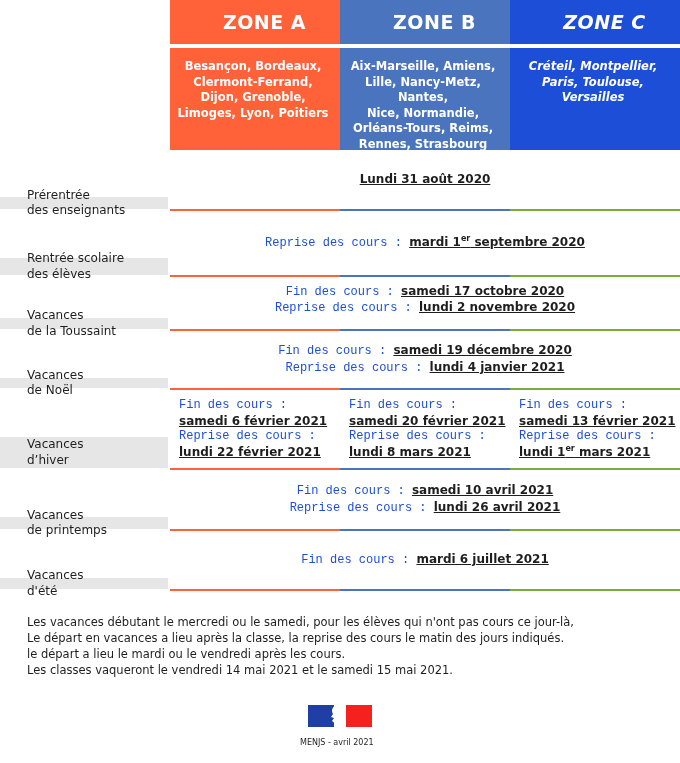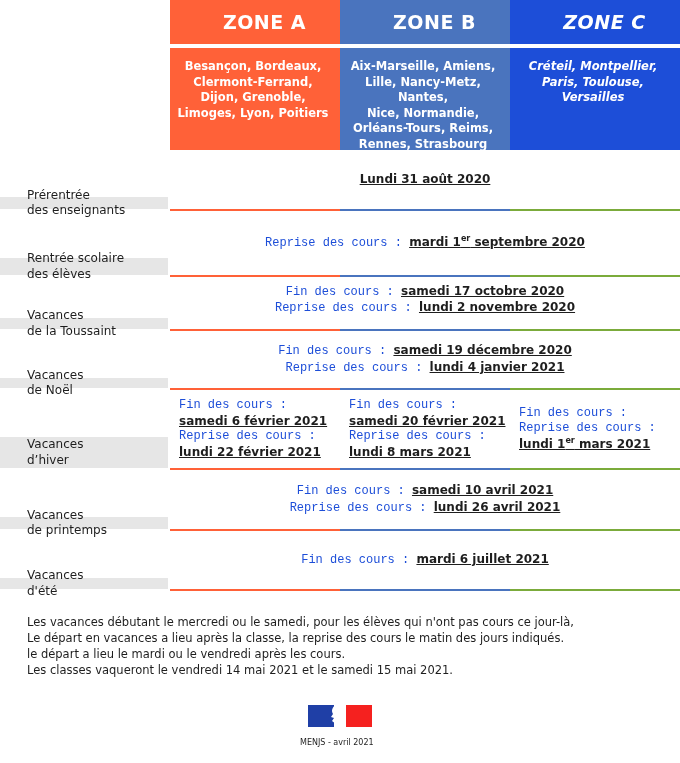--- a/index.html
+++ b/index.html
@@ -149,20 +149,21 @@
       <div class="strong"><span>lundi 22 février 2021</span><sup></sup><span></span></div>
     </div>
     <div class="cell">
       <div class="muted">Fin des cours :</div>
       <div class="strong">samedi 20 février 2021</div>
       <div class="muted">Reprise des cours :</div>
       <div class="strong"><span>lundi 8 mars 2021</span><sup></sup><span></span></div>
     </div>
     <div class="cell">
       <div class="muted">Fin des cours :</div>
+      <div class="strong">samedi 13 février 2021</div>
       <div class="muted">Reprise des cours :</div>
       <div class="strong"><span>lundi 1</span><sup>er</sup><span> mars 2021</span></div>
     </div>
   </div>
   <div class="bar">
       <span class="a"></span>
       <span class="b"></span>
       <span class="c"></span>
     </div>
 </div>

